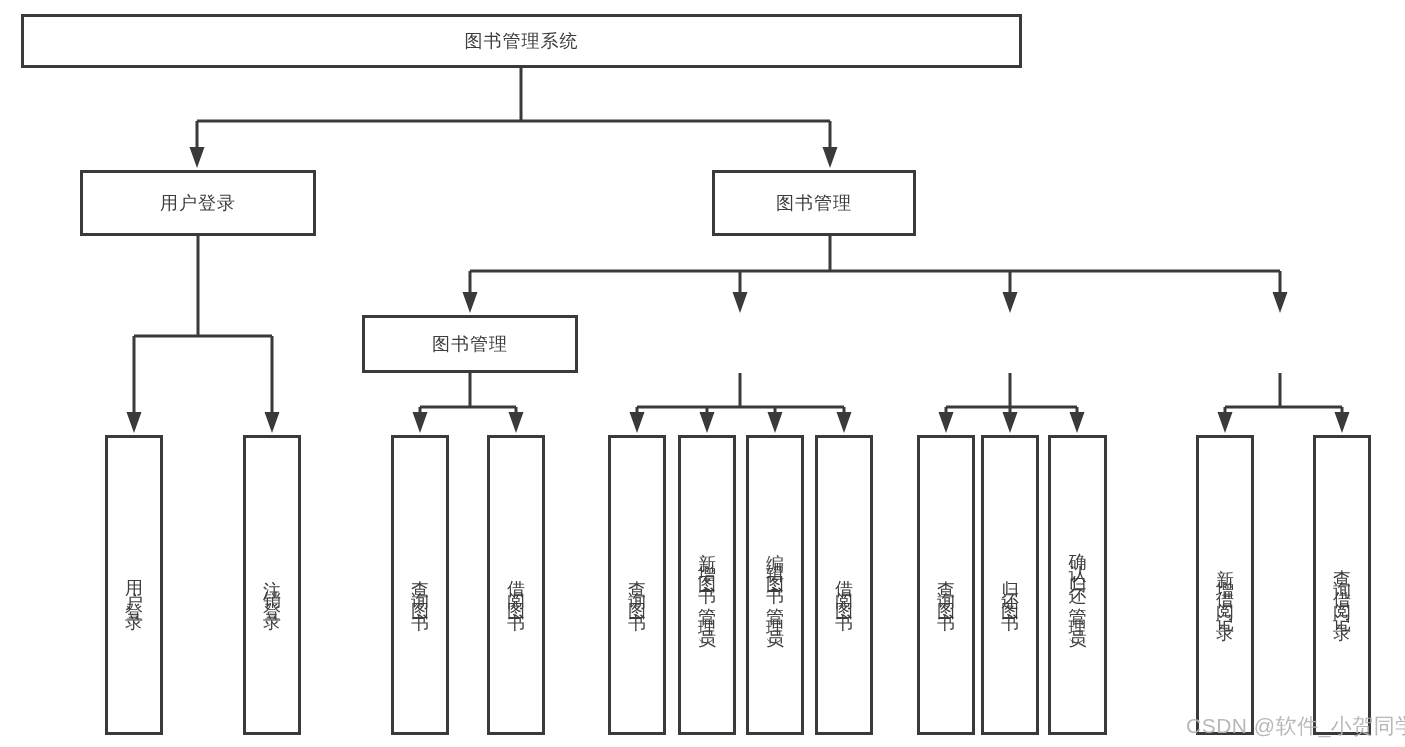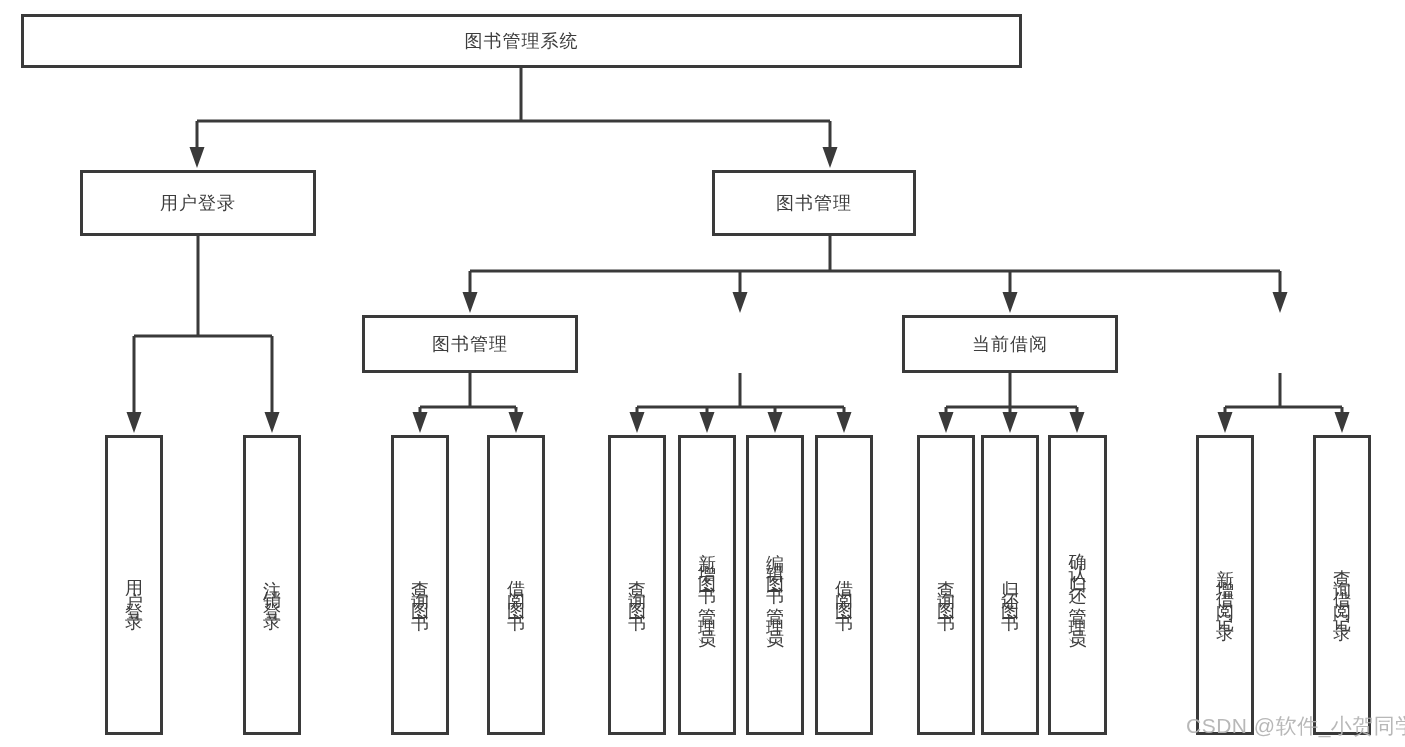--- a/index.html
+++ b/index.html
@@ -66,21 +66,20 @@
       <path d="M521,68L521,121M197,121L830,121M197,121L197,152M830,121L830,152M198,236L198,336M134,336L272,336M134,336L134,417M272,336L272,417M830,236L830,271M470,271L1280,271M470,271L470,297M740,271L740,297M1010,271L1010,297M1280,271L1280,297M470,373L470,407M420,407L516,407M420,407L420,417M516,407L516,417M740,373L740,407M637,407L844,407M637,407L637,417M707,407L707,417M775,407L775,417M844,407L844,417M1010,373L1010,407M946,407L1077,407M946,407L946,417M1010,407L1010,417M1077,407L1077,417M1280,373L1280,407M1225,407L1342,407M1225,407L1225,417M1342,407L1342,417" fill="none" stroke="#3a3a3a" stroke-width="3"></path>
       <path d="M189.5,147L204.5,147L197,168ZM822.5,147L837.5,147L830,168ZM126.5,412L141.5,412L134,433ZM264.5,412L279.5,412L272,433ZM462.5,292L477.5,292L470,313ZM732.5,292L747.5,292L740,313ZM1002.5,292L1017.5,292L1010,313ZM1272.5,292L1287.5,292L1280,313ZM412.5,412L427.5,412L420,433ZM508.5,412L523.5,412L516,433ZM629.5,412L644.5,412L637,433ZM699.5,412L714.5,412L707,433ZM767.5,412L782.5,412L775,433ZM836.5,412L851.5,412L844,433ZM938.5,412L953.5,412L946,433ZM1002.5,412L1017.5,412L1010,433ZM1069.5,412L1084.5,412L1077,433ZM1217.5,412L1232.5,412L1225,433ZM1334.5,412L1349.5,412L1342,433Z" fill="#3a3a3a" stroke="none"></path>
     </svg>
 
   <div class="node" style="left:21px; top:14px; width:1001px; height:54px;">图书管理系统</div>
 
   <div class="node" style="left:80px; top:170px; width:236px; height:66px;">用户登录</div>
   <div class="node" style="left:712px; top:170px; width:204px; height:66px;">图书管理</div>
 
   <div class="node" style="left:362px; top:315px; width:216px; height:58px;">图书管理</div>
-  <div class="node" style="left:902px; top:315px; width:216px; height:58px;">当前借阅</div>
 
   <div class="node leaf" style="left:105px; top:435px; width:58px; height:300px;">用户登录</div>
   <div class="node leaf" style="left:243px; top:435px; width:58px; height:300px;">注销登录</div>
 
   <div class="node leaf" style="left:391px; top:435px; width:58px; height:300px;">查询图书</div>
   <div class="node leaf" style="left:487px; top:435px; width:58px; height:300px;">借阅图书</div>
 
   <div class="node leaf" style="left:608px; top:435px; width:58px; height:300px;">查询图书</div>
   <div class="node leaf" style="left:678px; top:435px; width:58px; height:300px;">新增图书（管理员）</div>
   <div class="node leaf" style="left:746px; top:435px; width:58px; height:300px;">编辑图书（管理员）</div>

